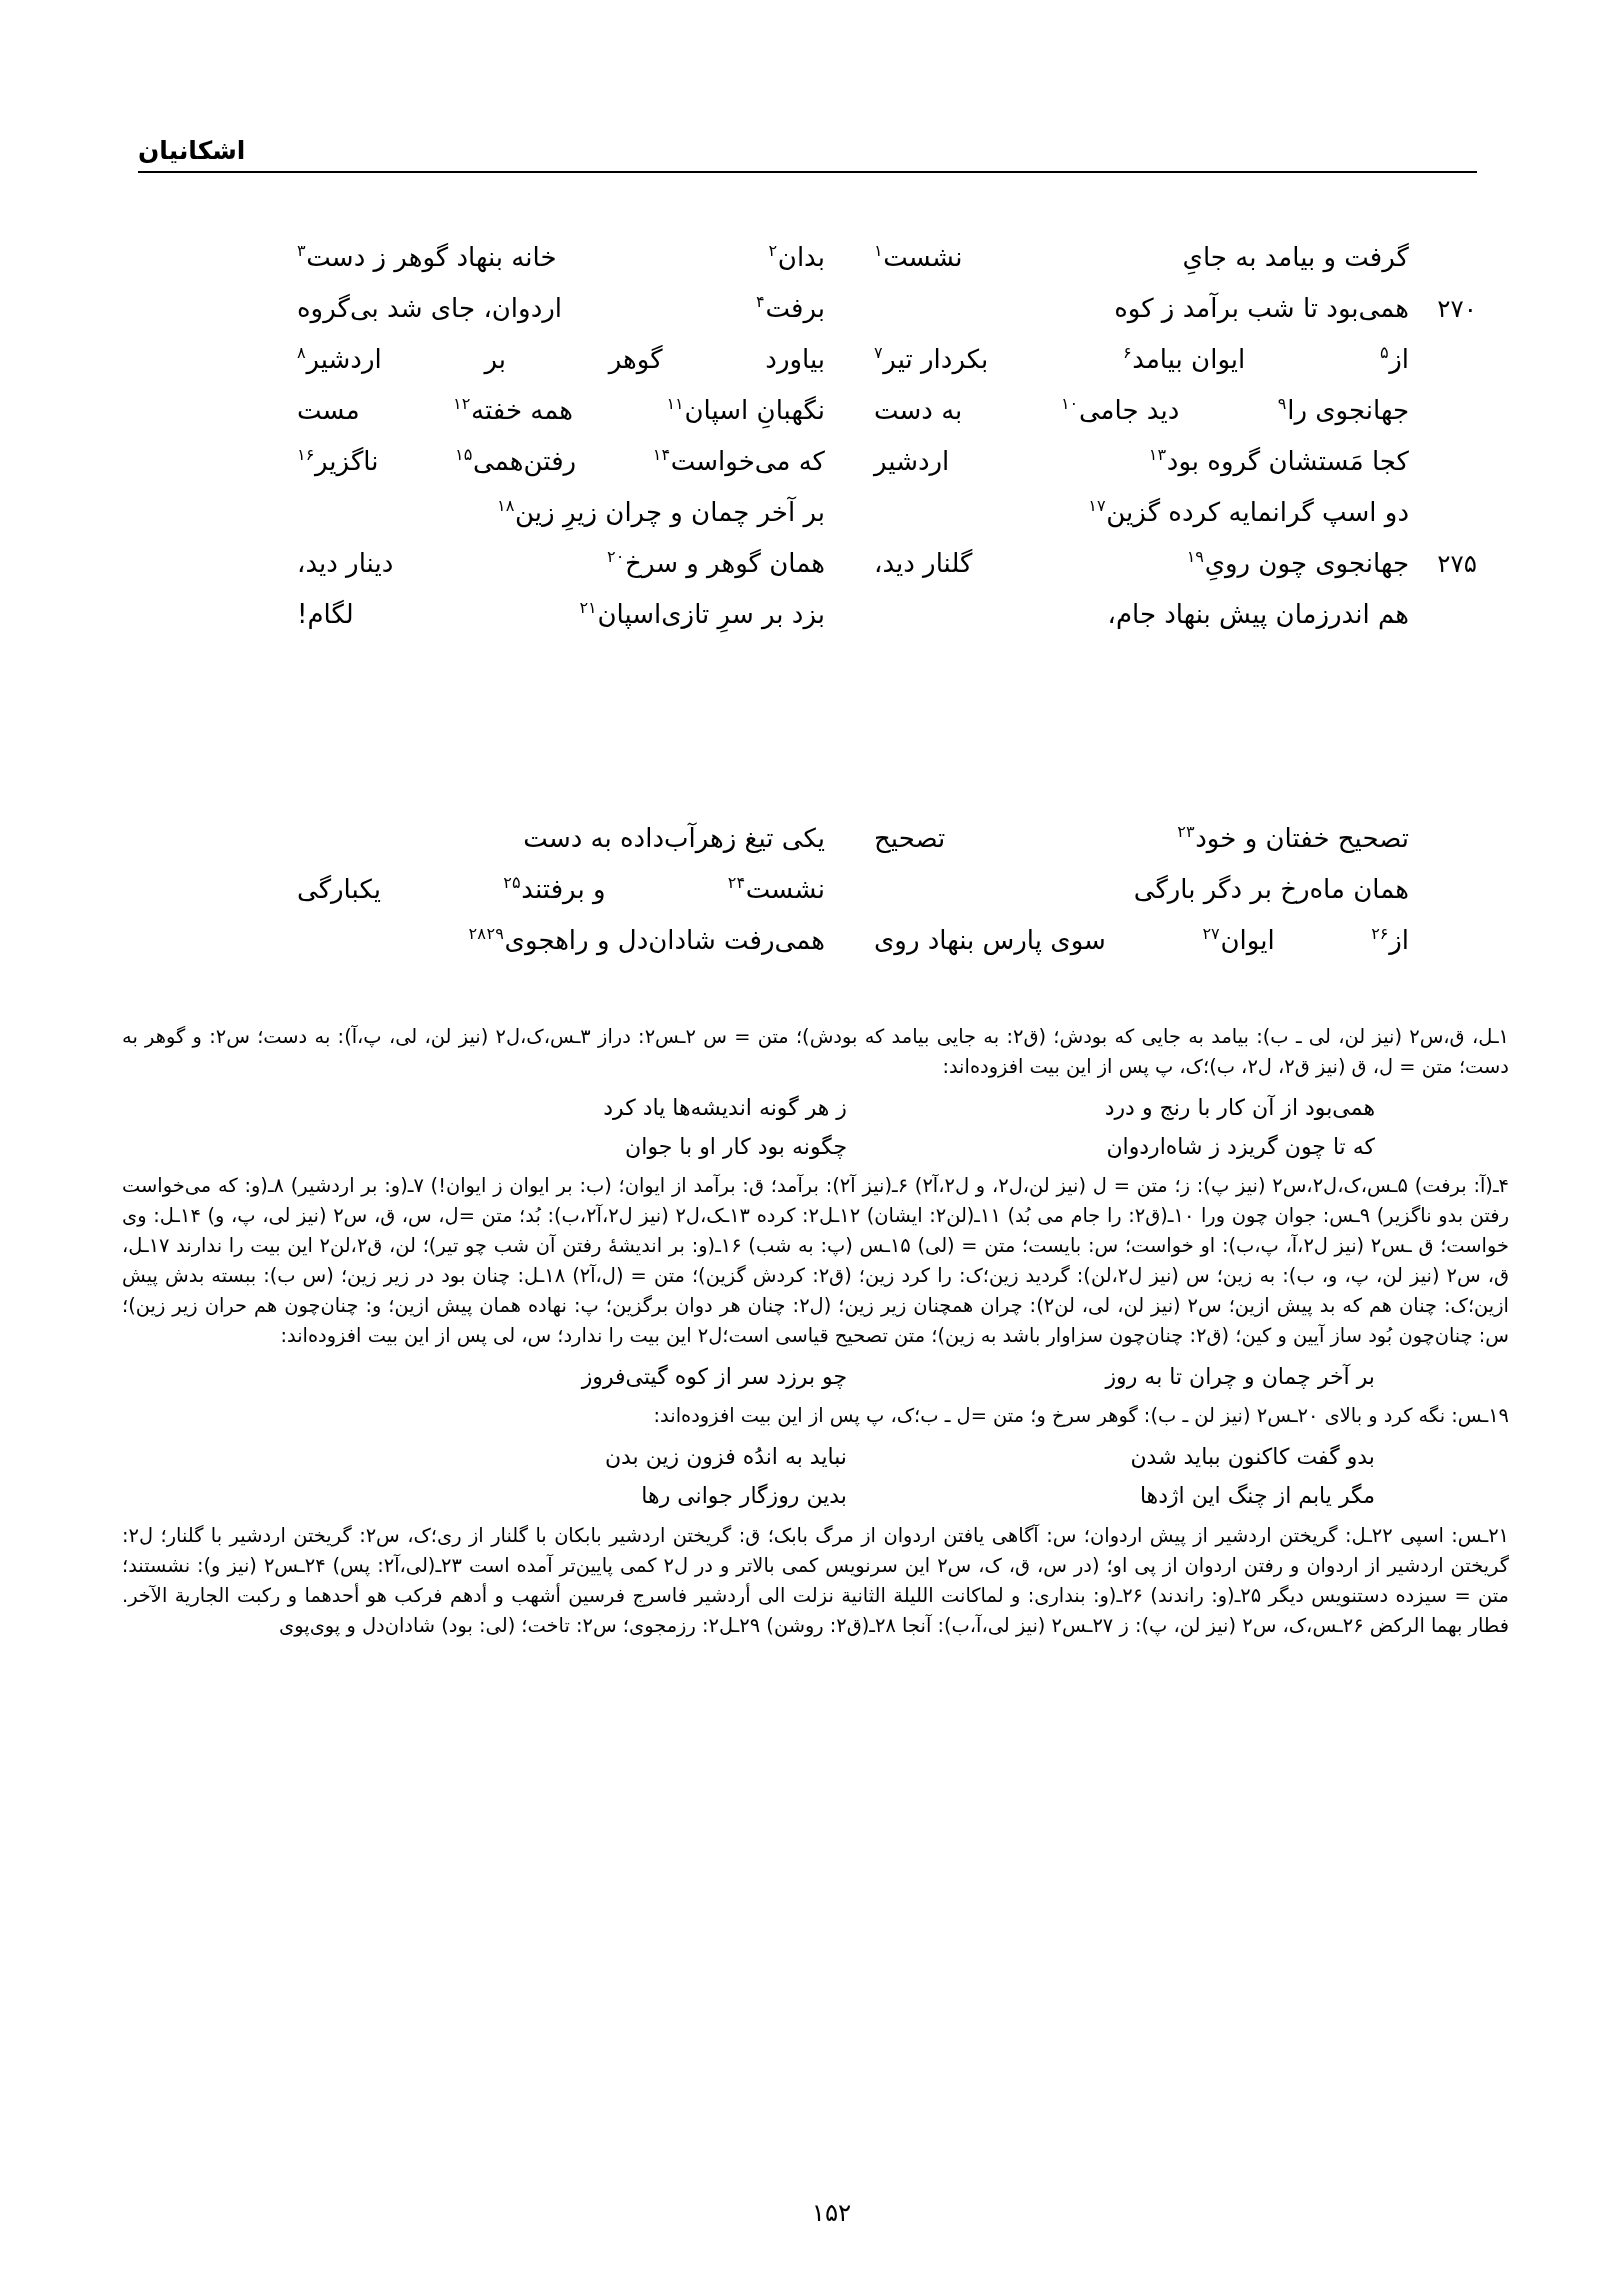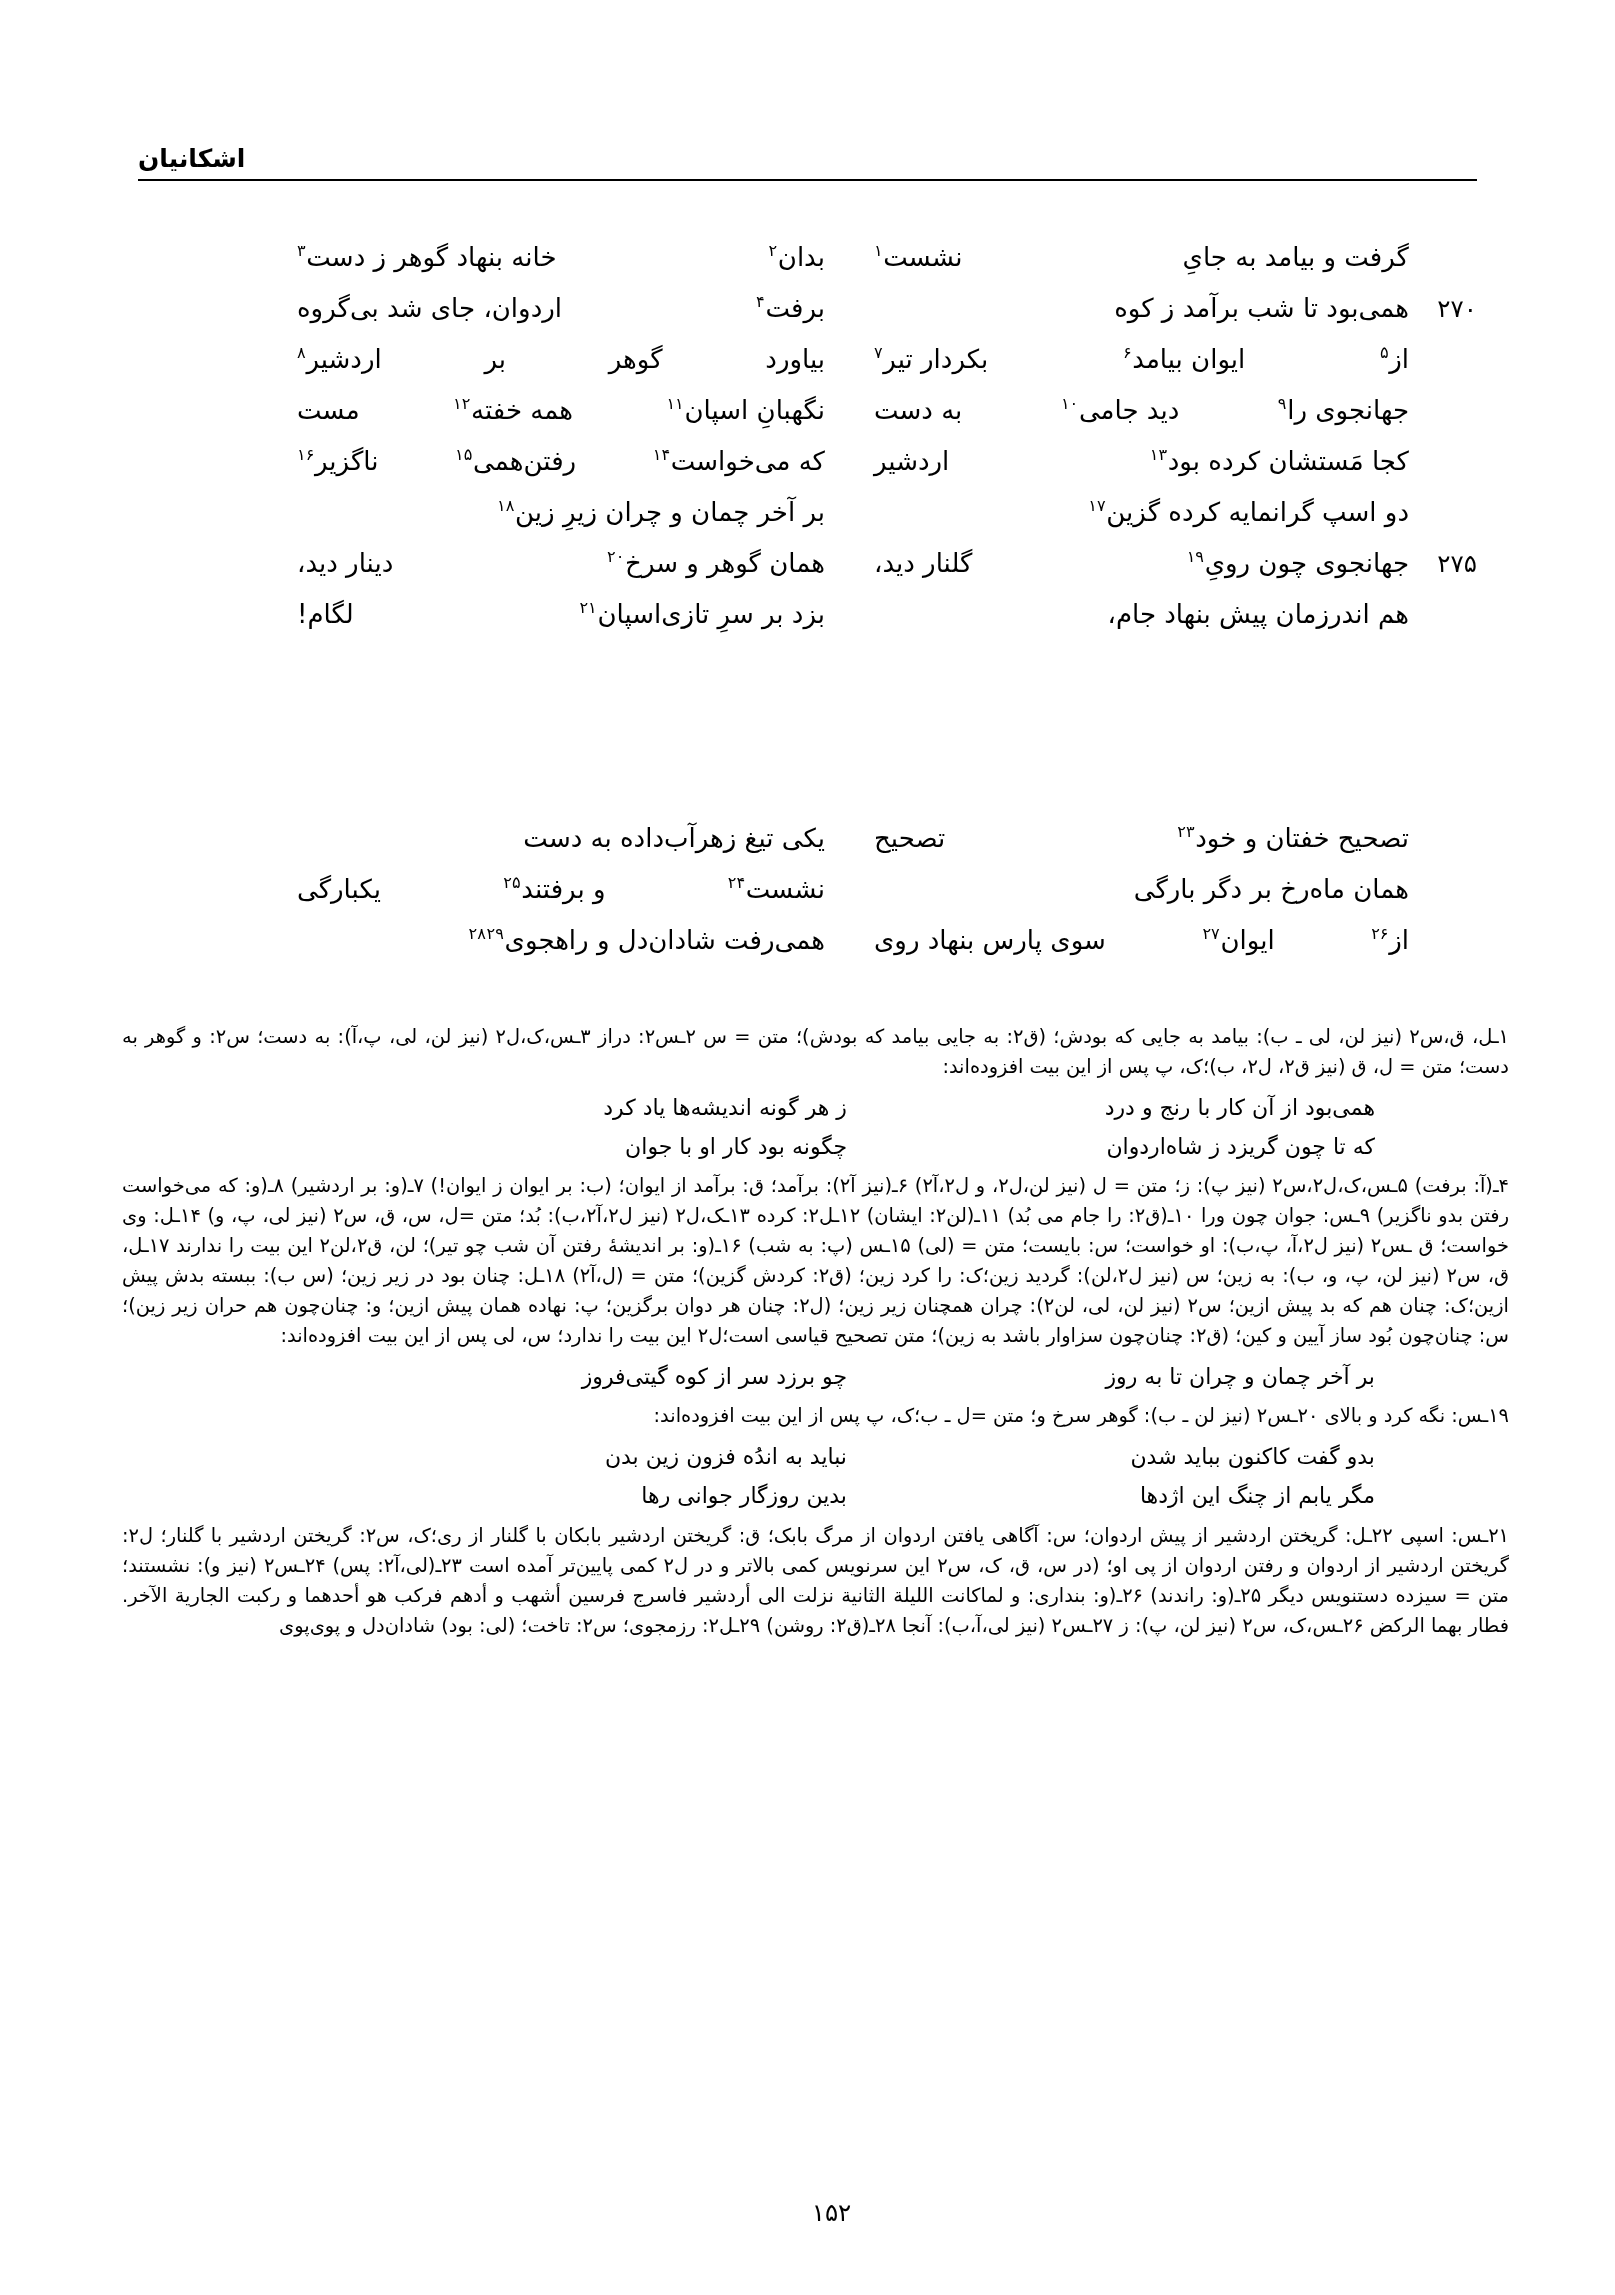--- a/index.html
+++ b/index.html
@@ -30,21 +30,20 @@
     left: 138px;
   }
   .runhead {
     text-align: left;
     font-size: 25px;
     font-weight: 700;
     letter-spacing: 0px;
     line-height: 1;
     padding-bottom: 8.4px;
     direction: rtl;
-    margin-top: 8px;
   }
   .runhead-rule {
     border-bottom: 2.1px solid #000;
     width: 100%;
   }
 
   
   .verse-block {
     position: absolute;
     top: 232px;
@@ -220,21 +219,21 @@
       <span class="hemistich second">
         <span><span>نگهبانِ اسپان</span><sup class="fn">۱۱</sup></span>
         <span><span>همه خفته</span><sup class="fn">۱۲</sup></span>
         <span>مست</span>
       </span>
     </div>
 
     <div class="beyt">
       <span class="num"></span>
       <span class="hemistich first">
-        <span><span>کجا مَستشان کرده بود</span><sup class="fn">۱۳</sup></span>
+        <span><span>کجا مَستشان گروه بود</span><sup class="fn">۱۳</sup></span>
         <span>اردشیر</span>
       </span>
       <span class="hemistich second">
         <span><span>که می‌خواست</span><sup class="fn">۱۴</sup></span>
         <span><span>رفتن‌همی</span><sup class="fn">۱۵</sup></span>
         <span><span>ناگزیر</span><sup class="fn">۱۶</sup></span>
       </span>
     </div>
 
     <div class="beyt">

